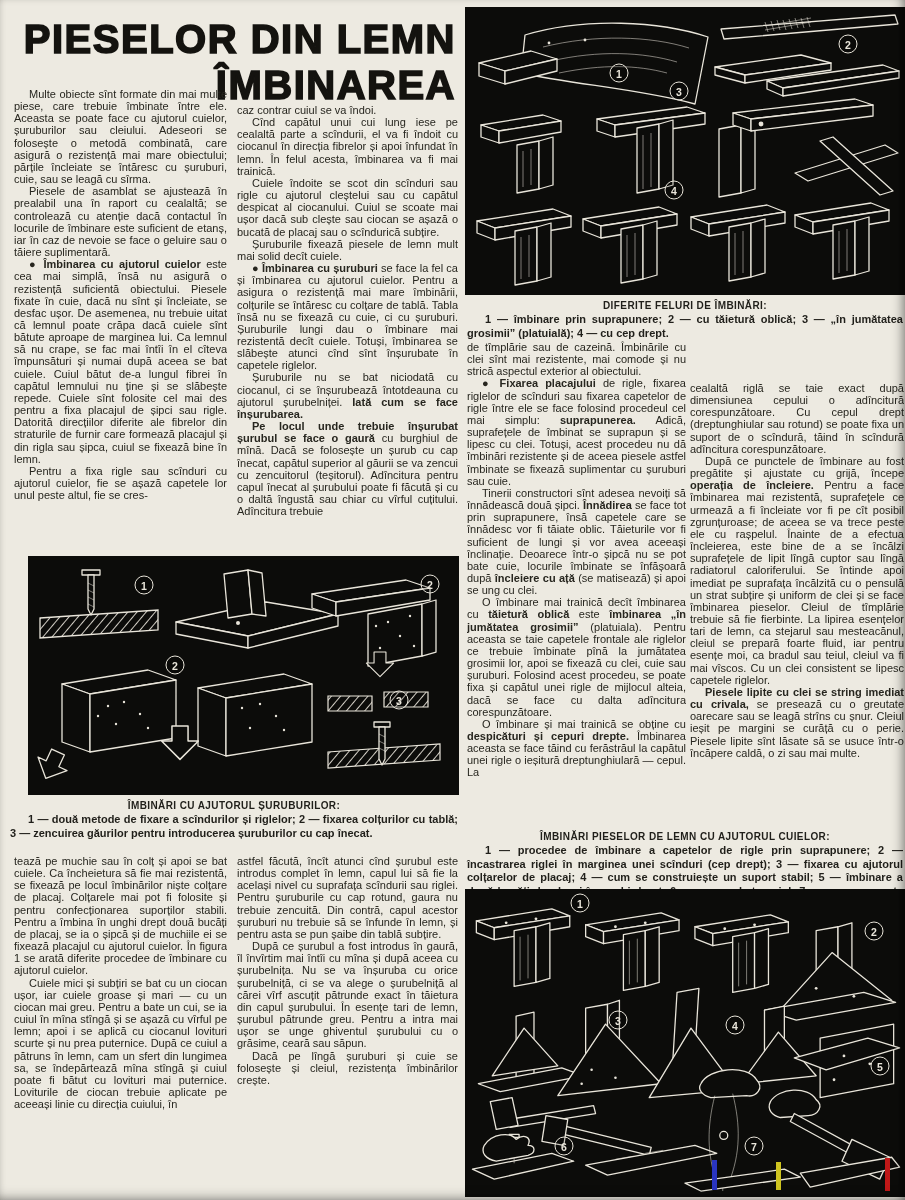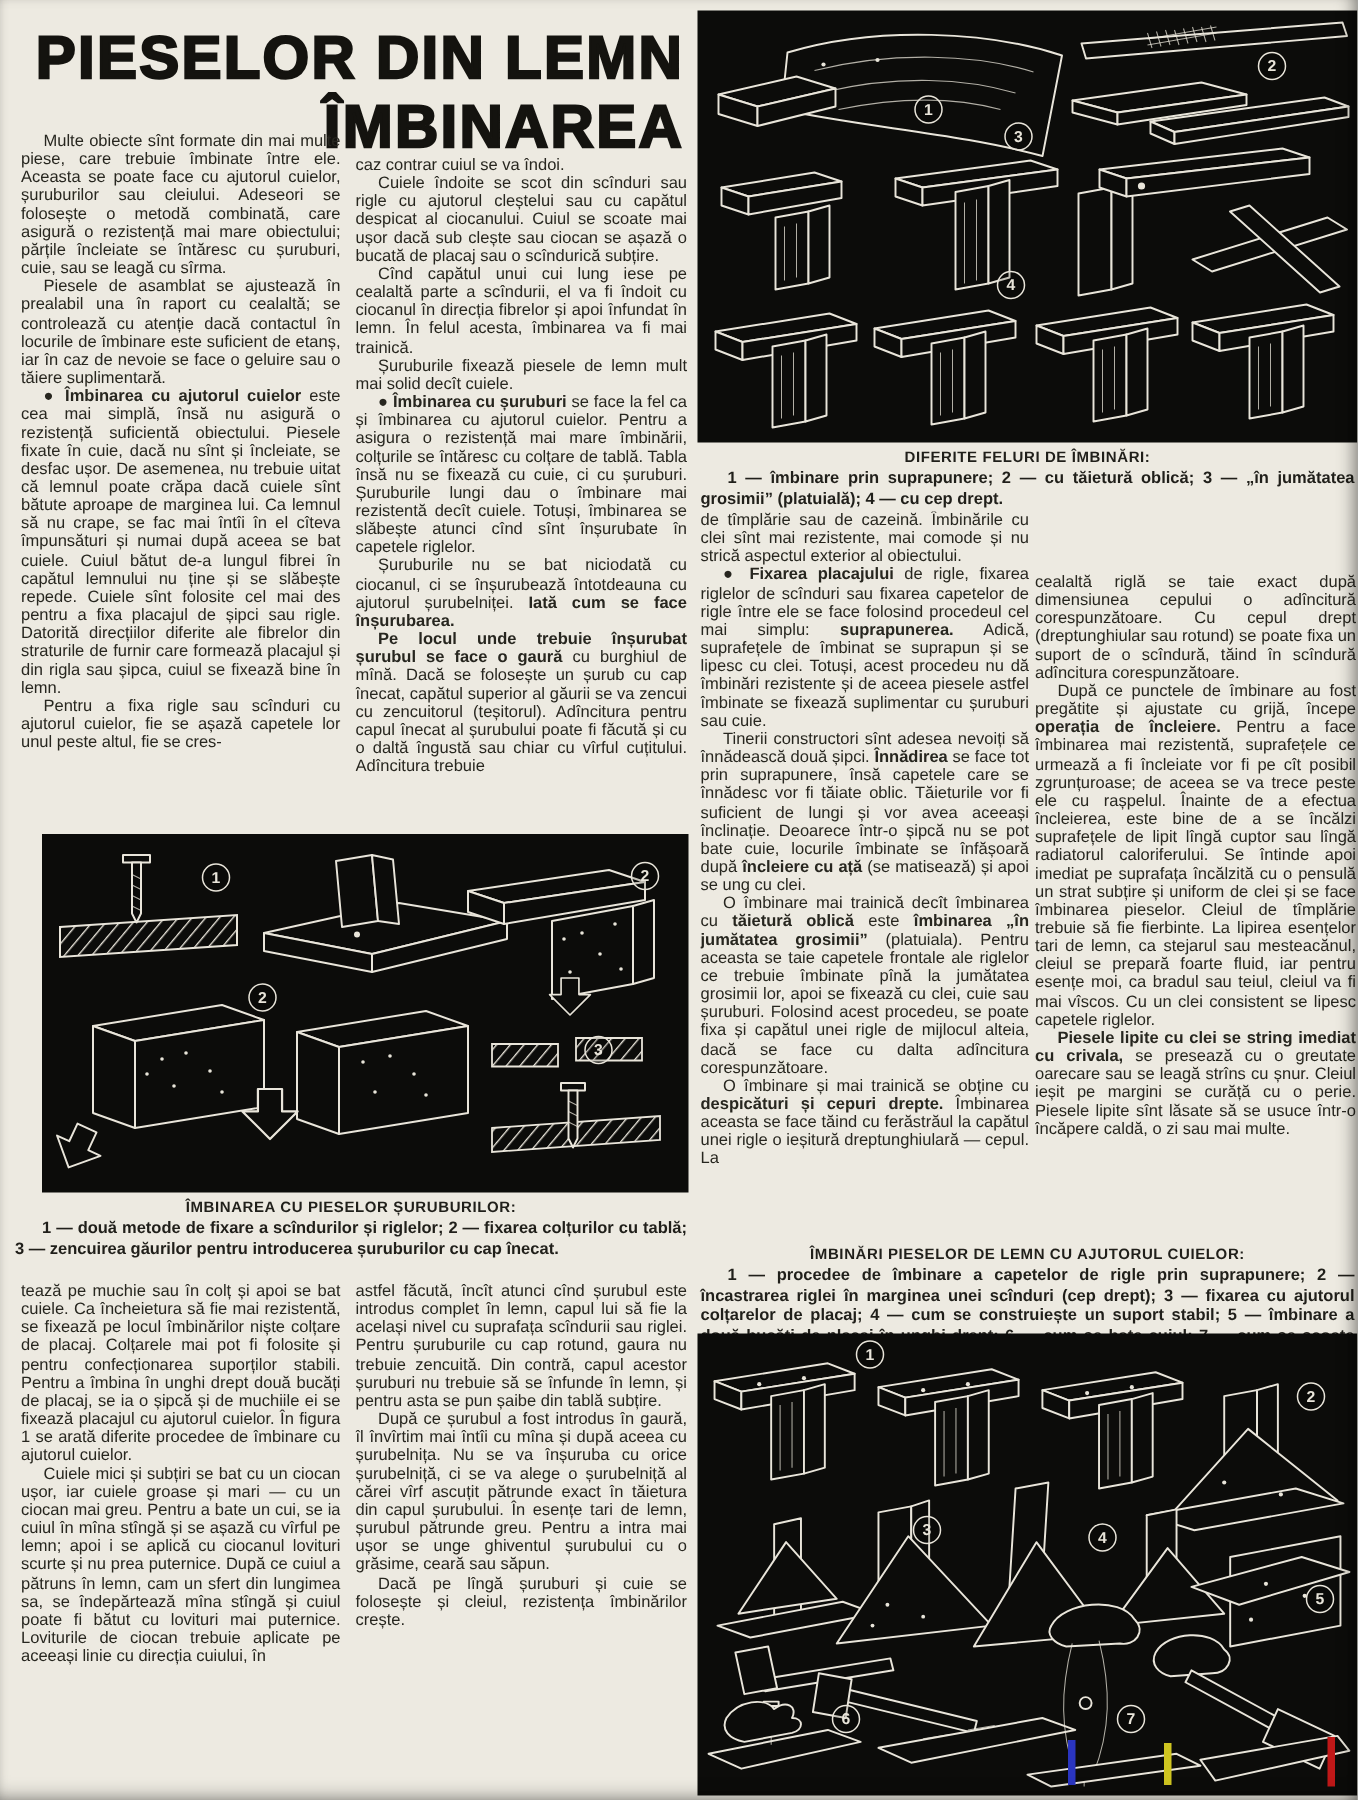--- a/index.html
+++ b/index.html
@@ -50,22 +50,22 @@
   </div>
 
   <div class="col c1t">
       <div class="para"><span>Multe obiecte sînt formate din mai multe piese, care trebuie îmbinate între ele. Aceasta se poate face cu ajutorul cuielor, șuruburilor sau cleiului. Adeseori se folosește o metodă combinată, care asigură o rezistență mai mare obiectului; părțile încleiate se întăresc cu șuruburi, cuie, sau se leagă cu sîrma.</span></div>
       <div class="para"><span>Piesele de asamblat se ajustează în prealabil una în raport cu cealaltă; se controlează cu atenție dacă contactul în locurile de îmbinare este suficient de etanș, iar în caz de nevoie se face o geluire sau o tăiere suplimentară.</span></div>
       <div class="para"><span class="b">● Îmbinarea cu ajutorul cuielor</span><span> este cea mai simplă, însă nu asigură o rezistență suficientă obiectului. Piesele fixate în cuie, dacă nu sînt și încleiate, se desfac ușor. De asemenea, nu trebuie uitat că lemnul poate crăpa dacă cuiele sînt bătute aproape de marginea lui. Ca lemnul să nu crape, se fac mai întîi în el cîteva împunsături și numai după aceea se bat cuiele. Cuiul bătut de-a lungul fibrei în capătul lemnului nu ține și se slăbește repede. Cuiele sînt folosite cel mai des pentru a fixa placajul de șipci sau rigle. Datorită direcțiilor diferite ale fibrelor din straturile de furnir care formează placajul și din rigla sau șipca, cuiul se fixează bine în lemn.</span></div>
       <div class="para"><span>Pentru a fixa rigle sau scînduri cu ajutorul cuielor, fie se așază capetele lor unul peste altul, fie se cres-</span></div>
     </div>
   <div class="col c2t">
       <div class="para noindent"><span>caz contrar cuiul se va îndoi.</span></div>
+      <div class="para"><span>Cînd capătul unui cui lung iese pe cealaltă parte a scîndurii, el va fi îndoit cu ciocanul în direcția fibrelor și apoi înfundat în lemn. În felul acesta, îmbinarea va fi mai trainică.</span></div>
       <div class="para"><span>Cuiele îndoite se scot din scînduri sau rigle cu ajutorul cleștelui sau cu capătul despicat al ciocanului. Cuiul se scoate mai ușor dacă sub clește sau ciocan se așază o bucată de placaj sau o scîndurică subțire.</span></div>
-      <div class="para"><span>Cînd capătul unui cui lung iese pe cealaltă parte a scîndurii, el va fi îndoit cu ciocanul în direcția fibrelor și apoi înfundat în lemn. În felul acesta, îmbinarea va fi mai trainică.</span></div>
       <div class="para"><span>Șuruburile fixează piesele de lemn mult mai solid decît cuiele.</span></div>
       <div class="para"><span class="b">● Îmbinarea cu șuruburi</span><span> se face la fel ca și îmbinarea cu ajutorul cuielor. Pentru a asigura o rezistență mai mare îmbinării, colțurile se întăresc cu colțare de tablă. Tabla însă nu se fixează cu cuie, ci cu șuruburi. Șuruburile lungi dau o îmbinare mai rezistentă decît cuiele. Totuși, îmbinarea se slăbește atunci cînd sînt înșurubate în capetele riglelor.</span></div>
       <div class="para"><span>Șuruburile nu se bat niciodată cu ciocanul, ci se înșurubează întotdeauna cu ajutorul șurubelniței. </span><span class="b">Iată cum se face înșurubarea.</span></div>
       <div class="para"><span class="b">Pe locul unde trebuie înșurubat șurubul se face o gaură</span><span> cu burghiul de mînă. Dacă se folosește un șurub cu cap înecat, capătul superior al găurii se va zencui cu zencuitorul (teșitorul). Adîncitura pentru capul înecat al șurubului poate fi făcută și cu o daltă îngustă sau chiar cu vîrful cuțitului. Adîncitura trebuie</span></div>
     </div>
   <div class="col c3">
       <div class="para noindent"><span>de tîmplărie sau de cazeină. Îmbinările cu clei sînt mai rezistente, mai comode și nu strică aspectul exterior al obiectului.</span></div>
       <div class="para"><span class="b">● Fixarea placajului</span><span> de rigle, fixarea riglelor de scînduri sau fixarea capetelor de rigle între ele se face folosind procedeul cel mai simplu: </span><span class="b">suprapunerea.</span><span> Adică, suprafețele de îmbinat se suprapun și se lipesc cu clei. Totuși, acest procedeu nu dă îmbinări rezistente și de aceea piesele astfel îmbinate se fixează suplimentar cu șuruburi sau cuie.</span></div>
       <div class="para"><span>Tinerii constructori sînt adesea nevoiți să înnădească două șipci. </span><span class="b">Înnădirea</span><span> se face tot prin suprapunere, însă capetele care se înnădesc vor fi tăiate oblic. Tăieturile vor fi suficient de lungi și vor avea aceeași înclinație. Deoarece într-o șipcă nu se pot bate cuie, locurile îmbinate se înfășoară după </span><span class="b">încleiere cu ață</span><span> (se matisează) și apoi se ung cu clei.</span></div>
       <div class="para"><span>O îmbinare mai trainică decît îmbinarea cu </span><span class="b">tăietură oblică</span><span> este </span><span class="b">îmbinarea „în jumătatea grosimii”</span><span> (platuiala). Pentru aceasta se taie capetele frontale ale riglelor ce trebuie îmbinate pînă la jumătatea grosimii lor, apoi se fixează cu clei, cuie sau șuruburi. Folosind acest procedeu, se poate fixa și capătul unei rigle de mijlocul alteia, dacă se face cu dalta adîncitura corespunzătoare.</span></div>
@@ -228,21 +228,21 @@
       <path class="w" d="M351,171 h6 v32 l-3,6 l-3,-6 Z"></path>
       <path class="g" d="M351,178 l6,3 M351,185 l6,3 M351,192 l6,3"></path>
     </svg>
     <span class="fig-num" style="left:116px;top:29px">1</span>
     <span class="fig-num" style="left:402px;top:28px">2</span>
     <span class="fig-num" style="left:147px;top:109px">2</span>
     <span class="fig-num" style="left:371px;top:144px">3</span>
   </div>
 
   <div class="caption capScrews">
-    <span class="cap-title">ÎMBINAREA CU PIESELOR ȘURUBURILOR:</span>
+    <span class="cap-title">ÎMBINĂRI CU AJUTORUL ȘURUBURILOR:</span>
     <div class="cap-body">1 — două metode de fixare a scîndurilor și riglelor; 2 — fixarea colțurilor cu tablă; 3 — zencuirea găurilor pentru introducerea șuruburilor cu cap înecat.</div>
   </div>
 
   <div class="caption capNails">
     <span class="cap-title">ÎMBINĂRI PIESELOR DE LEMN CU AJUTORUL CUIELOR:</span>
     <div class="cap-body">1 — procedee de îmbinare a capetelor de rigle prin suprapunere; 2 — încastrarea riglei în marginea unei scînduri (cep drept); 3 — fixarea cu ajutorul colțarelor de placaj; 4 — cum se construiește un suport stabil; 5 — îmbinare a două bucăți de placaj în unghi drept; 6 — cum se bate cuiul; 7 — cum se scoate cuiul din lemn.</div>
   </div>
 
   <div class="panel pC">
     <svg viewBox="0 0 440 310">

